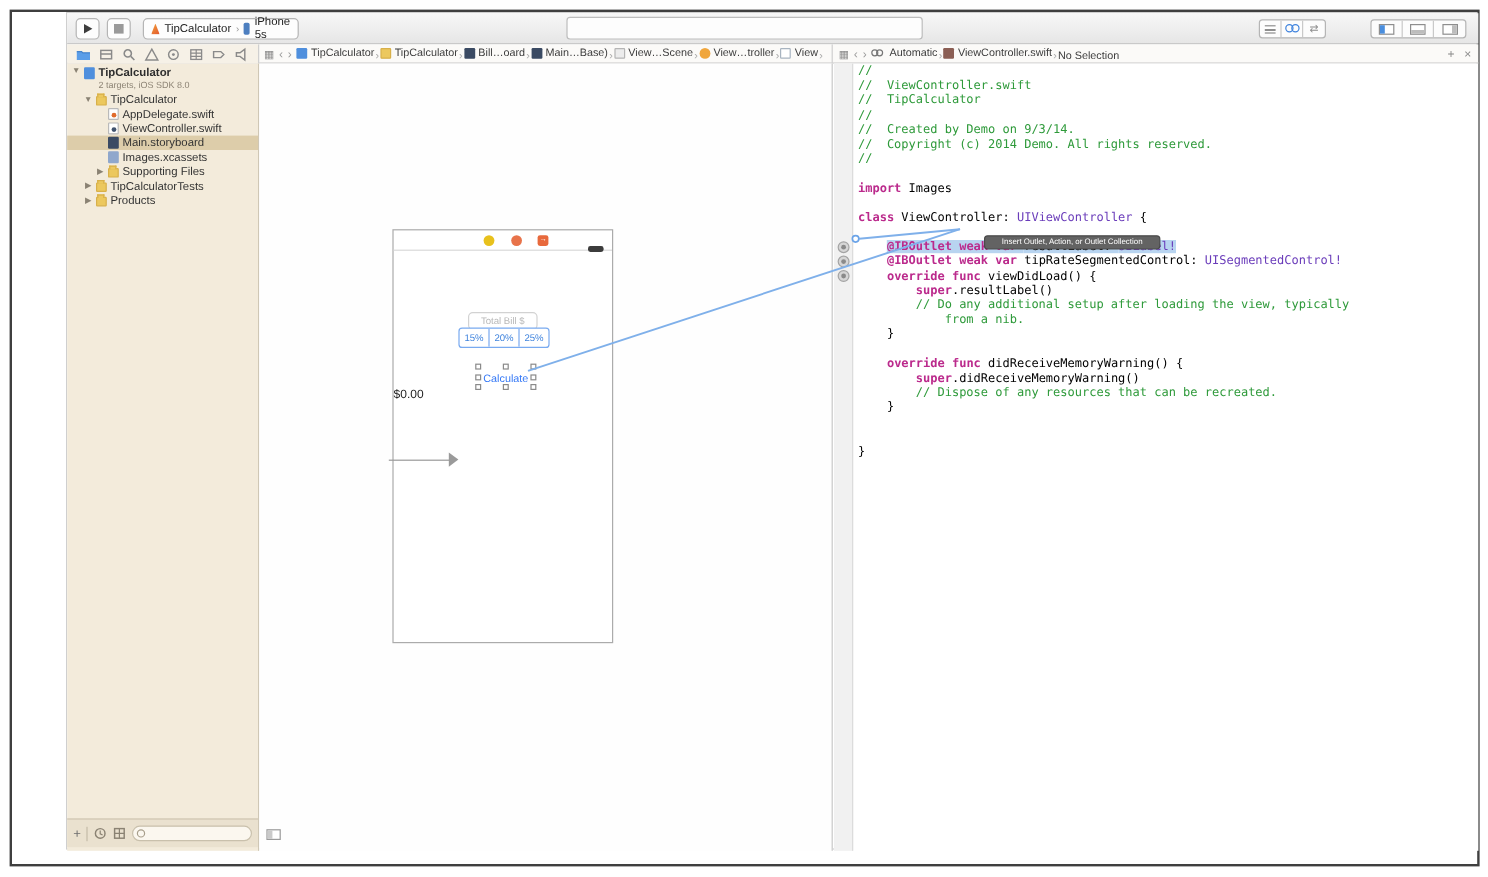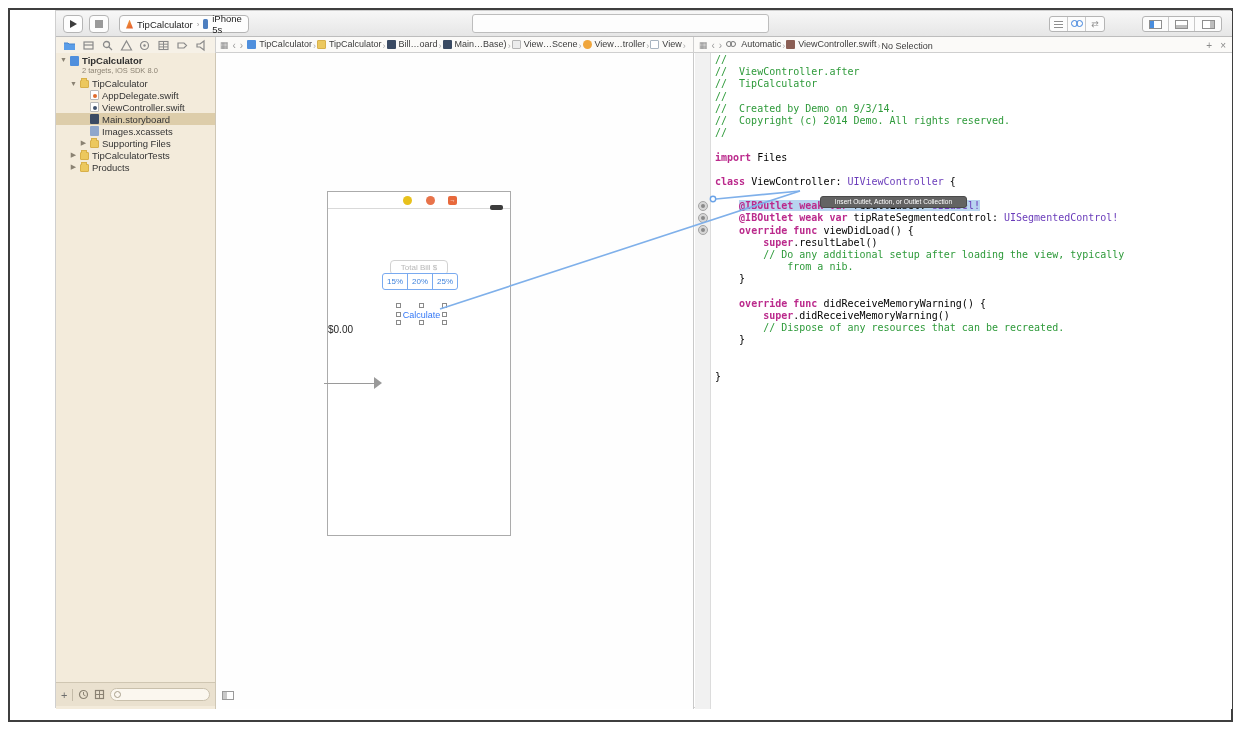--- a/index.html
+++ b/index.html
@@ -374,28 +374,28 @@
     </div>
 
     <div class="editor">
       <div class="gutter">
         <div class="well" style="top:148px"></div>
         <div class="well" style="top:160px"></div>
         <div class="well" style="top:172px"></div>
       </div>
       <div class="code" id="code-lines">
           <div class="code-line"><span class="cm">//</span></div>
-          <div class="code-line"><span class="cm">//  ViewController.after</span></div>
+          <div class="code-line"><span class="cm">//  ViewController.swift</span></div>
           <div class="code-line"><span class="cm">//  TipCalculator</span></div>
           <div class="code-line"><span class="cm">//</span></div>
           <div class="code-line"><span class="cm">//  Created by Demo on 9/3/14.</span></div>
           <div class="code-line"><span class="cm">//  Copyright (c) 2014 Demo. All rights reserved.</span></div>
           <div class="code-line"><span class="cm">//</span></div>
           <div class="code-line"></div>
-          <div class="code-line"><span class="kw">import</span><span class="pl"> Files</span></div>
+          <div class="code-line"><span class="kw">import</span><span class="pl"> Images</span></div>
           <div class="code-line"></div>
           <div class="code-line"><span class="kw">class</span><span class="pl"> ViewController: </span><span class="ty">UIViewController</span><span class="pl"> {</span></div>
           <div class="code-line"></div>
           <div class="code-line"><span class="pl">    </span><span class="kw sel">@IBOutlet weak var </span><span class="pl sel">resultLabel: </span><span class="ty sel">UILabel!</span></div>
           <div class="code-line"><span class="pl">    </span><span class="kw">@IBOutlet weak var </span><span class="pl">tipRateSegmentedControl: </span><span class="ty">UISegmentedControl!</span></div>
           <div class="code-line"><span class="pl">    </span><span class="kw">override func </span><span class="pl">viewDidLoad() {</span></div>
           <div class="code-line"><span class="pl">        </span><span class="kw">super</span><span class="pl">.resultLabel()</span></div>
           <div class="code-line"><span class="cm">        // Do any additional setup after loading the view, typically</span></div>
           <div class="code-line"><span class="cm">            from a nib.</span></div>
           <div class="code-line"><span class="pl">    }</span></div>

